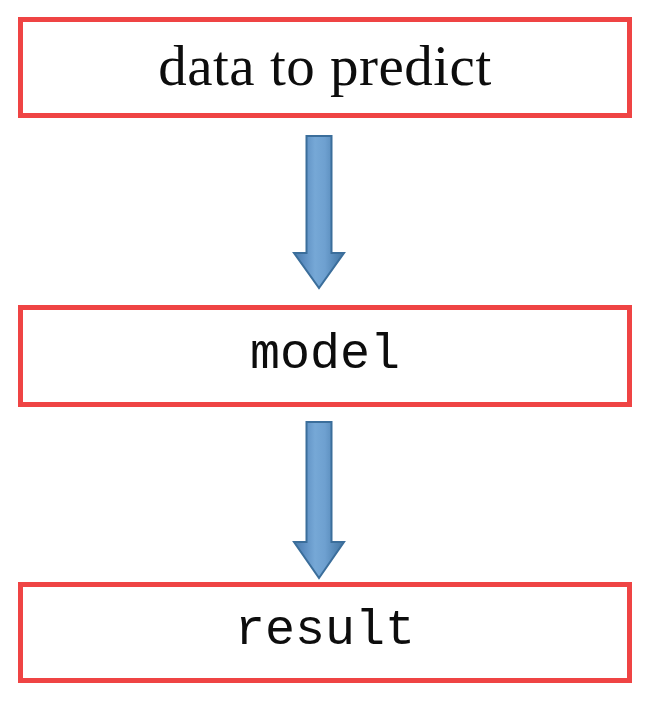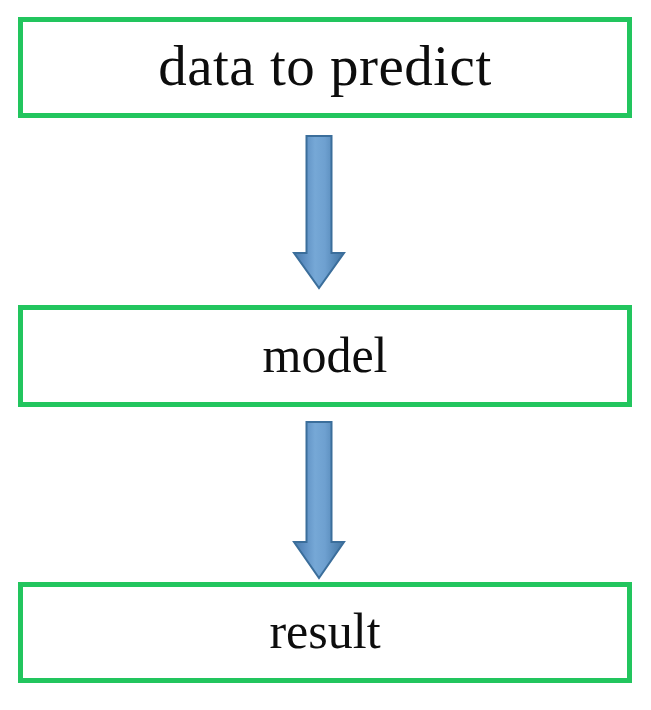--- a/index.html
+++ b/index.html
@@ -21,21 +21,21 @@
     background: #ffffff;
   }
 
   
   .node-box {
     position: absolute;
     left: 18px;
     width: 614px;
     box-sizing: border-box;
     background: #ffffff;
-    border: 5px solid #22c55e;
+    border: 5px solid #ef4444;
     display: flex;
     align-items: center;
     justify-content: center;
     overflow: hidden;
   }
 
   #box-data-to-predict {
     top: 17px;
     height: 101px;
   }
@@ -57,21 +57,21 @@
 
   .label-serif {
     font-family: "Liberation Serif", "DejaVu Serif", serif;
     font-size: 57px;
     font-weight: 400;
     letter-spacing: 0.5px;
     padding-bottom: 4px;
   }
 
   .label-sans {
-    font-family: Liberation Serif, serif;
+    font-family: Liberation Mono, monospace;
     font-size: 50px;
     font-weight: 400;
     letter-spacing: 0px;
     padding-bottom: 3px;
   }
 
   
   .arrow {
     position: absolute;
     left: 291px;

